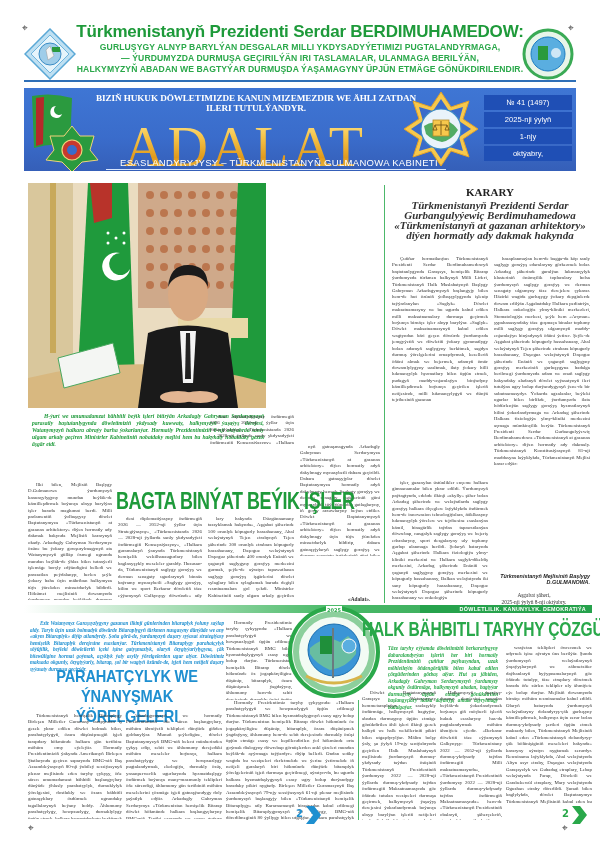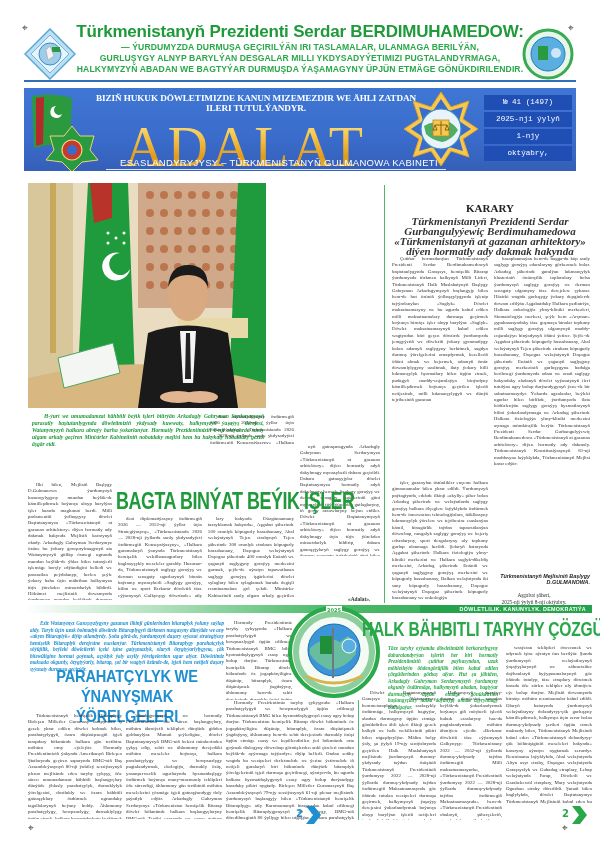--- a/index.html
+++ b/index.html
@@ -19,30 +19,30 @@
   
   .masthead { position: absolute; left: 24px; top: 88px; width: 552px; height: 83px; background: linear-gradient(180deg, #3f76d4 0%, #3a6ccb 60%, #355fb8 100%); overflow: hidden; }
   .mh-flag { position: absolute; left: 6px; top: 4px; width: 44px; height: 58px; }
   .mh-emblem { position: absolute; left: 20px; top: 36px; width: 56px; height: 48px; }
   .mh-motto { position: absolute; left: 62px; top: 5px; width: 340px; text-align: center; color: #fff; font-size: 9.2px; font-weight: bold; letter-spacing: -0.1px; }
   .mh-title { position: absolute; left: 100px; top: 24px; width: 270px; text-align: left; font-family: "Liberation Serif", serif; font-size: 56px; font-weight: normal; letter-spacing: 3px; line-height: 70px;
     color: #f2b631; background: linear-gradient(180deg, #fff2b0 0%, #f6c54a 35%, #e09a1c 65%, #f8d66a 100%); -webkit-background-clip: text; background-clip: text; -webkit-text-fill-color: transparent; }
   .mh-sub { position: absolute; left: 80px; top: 69px; width: 350px; text-align: center; color: #fff; font-family: "Liberation Sans", sans-serif; font-size: 9.5px; letter-spacing: 0.3px; }
   .mh-sub-rule { position: absolute; left: 82px; top: 81px; width: 340px; height: 1px; background: #d8e6ff; }
   .mh-star { position: absolute; left: 378px; top: 2px; width: 78px; height: 78px; }
-  .issue-box { position: absolute; left: 460px; width: 88px; height: 15px; background: #1f4fb5; color: #fff; font-family: Liberation Mono, monospace; font-size: 7.6px; text-align: center; line-height: 15px; }
+  .issue-box { position: absolute; left: 460px; width: 88px; height: 15px; background: #1f4fb5; color: #fff; font-family: Liberation Sans, sans-serif; font-size: 7.6px; text-align: center; line-height: 15px; }
 
   
   .photo { position: absolute; left: 28px; top: 183px; width: 238px; height: 225px; overflow: hidden; background: #e9d9b8; }
   .photo-caption { position: absolute; left: 32px; top: 413px; width: 232px; font-size: 5.6px; line-height: 7px; font-style: italic; font-weight: bold; color: #1e9a3a; text-indent: 12px; text-align: justify; }
 
   
   .karary-head { position: absolute; left: 392px; top: 185px; width: 196px; text-align: center; }
   .karary-head .k1 { font-weight: bold; font-size: 11px; color: #222; }
-  .karary-head .k2 { font-weight: bold; font-size: 11px; color: #222; margin-top: 17px; }
+  .karary-head .k2 { font-weight: bold; font-size: 11px; color: #222; margin-top: 1px; }
   .karary-head .k3 { font-weight: bold; font-style: italic; font-size: 11px; line-height: 10px; color: #333; margin-top: 2px; }
 
   .col { position: absolute; font-size: 4.9px; line-height: 6.4px; color: #333; text-align: justify; overflow: hidden; }
   .col p { text-indent: 8px; }
   .green-rule-v { position: absolute; width: 1px; background: #4cb86a; }
 
   .bagta-title { position: absolute; left: 116px; top: 488px; width: 178px; font-family: "Liberation Sans", sans-serif; font-weight: bold; font-size: 23px; color: #1e9a3a; letter-spacing: -0.6px; white-space: nowrap; transform: scaleX(0.78); transform-origin: left top; }
   .signoff { position: absolute; font-size: 5.4px; color: #333; font-weight: bold; }
 
   .sig-block { position: absolute; left: 478px; top: 573px; width: 112px; text-align: right; font-family: "Liberation Sans", sans-serif; font-size: 5.4px; font-style: italic; font-weight: bold; color: #222; }
@@ -75,22 +75,22 @@
   <svg width="52" height="52" viewBox="0 0 52 52">
     <polygon points="26,1 51,26 26,51 1,26" fill="#bfe0f2" stroke="#5aa8d6" stroke-width="1.5"></polygon>
     <polygon points="26,7 45,26 26,45 7,26" fill="#e6f4fb" stroke="#6fb5de" stroke-width="1"></polygon>
     <circle cx="26" cy="26" r="11" fill="#9fcde9" stroke="#3b8cc4" stroke-width="1"></circle>
     <rect x="28" y="19" width="8" height="5" fill="#2a9a3e"></rect>
     <path d="M22 22 L26 18 L30 28 L24 32 Z" fill="#f4f4f4" stroke="#999" stroke-width="0.5"></path>
   </svg>
 </div>
 <div class="top-quote">
   <div class="qtitle">Türkmenistanyň Prezidenti Serdar BERDIMUHAMEDOW:</div>
+  <div class="qline">GURLUŞYGY ALNYP BARYLÝAN DESGALAR  MILLI YKDYSADYÝETIMIZI PUGTALANDYRMAGA,</div>
   <div class="qline">— ÝURDUMYZDA DURMUŞA GEÇIRILÝÄN IRI TASLAMALAR, ULANMAGA BERILÝÄN,</div>
-  <div class="qline">GURLUŞYGY ALNYP BARYLÝAN DESGALAR  MILLI YKDYSADYÝETIMIZI PUGTALANDYRMAGA,</div>
   <div class="qline">HALKYMYZYŇ ABADAN WE BAGTYÝAR DURMUŞDA ÝAŞAMAGYNY ÜPJÜN ETMÄGE GÖNÜKDIRILENDIR.</div>
 </div>
 <div class="emblem-right">
   <svg width="52" height="52" viewBox="0 0 52 52">
     <circle cx="26" cy="26" r="24" fill="#e8f5e9" stroke="#3aaa55" stroke-width="3"></circle>
     <circle cx="26" cy="26" r="17" fill="#5aaee0" stroke="#1c7dc2" stroke-width="1"></circle>
     <rect x="16" y="18" width="10" height="14" fill="#2a9a3e"></rect>
     <circle cx="34" cy="25" r="5" fill="#fff" opacity="0.7"></circle>
   </svg>
 </div>

